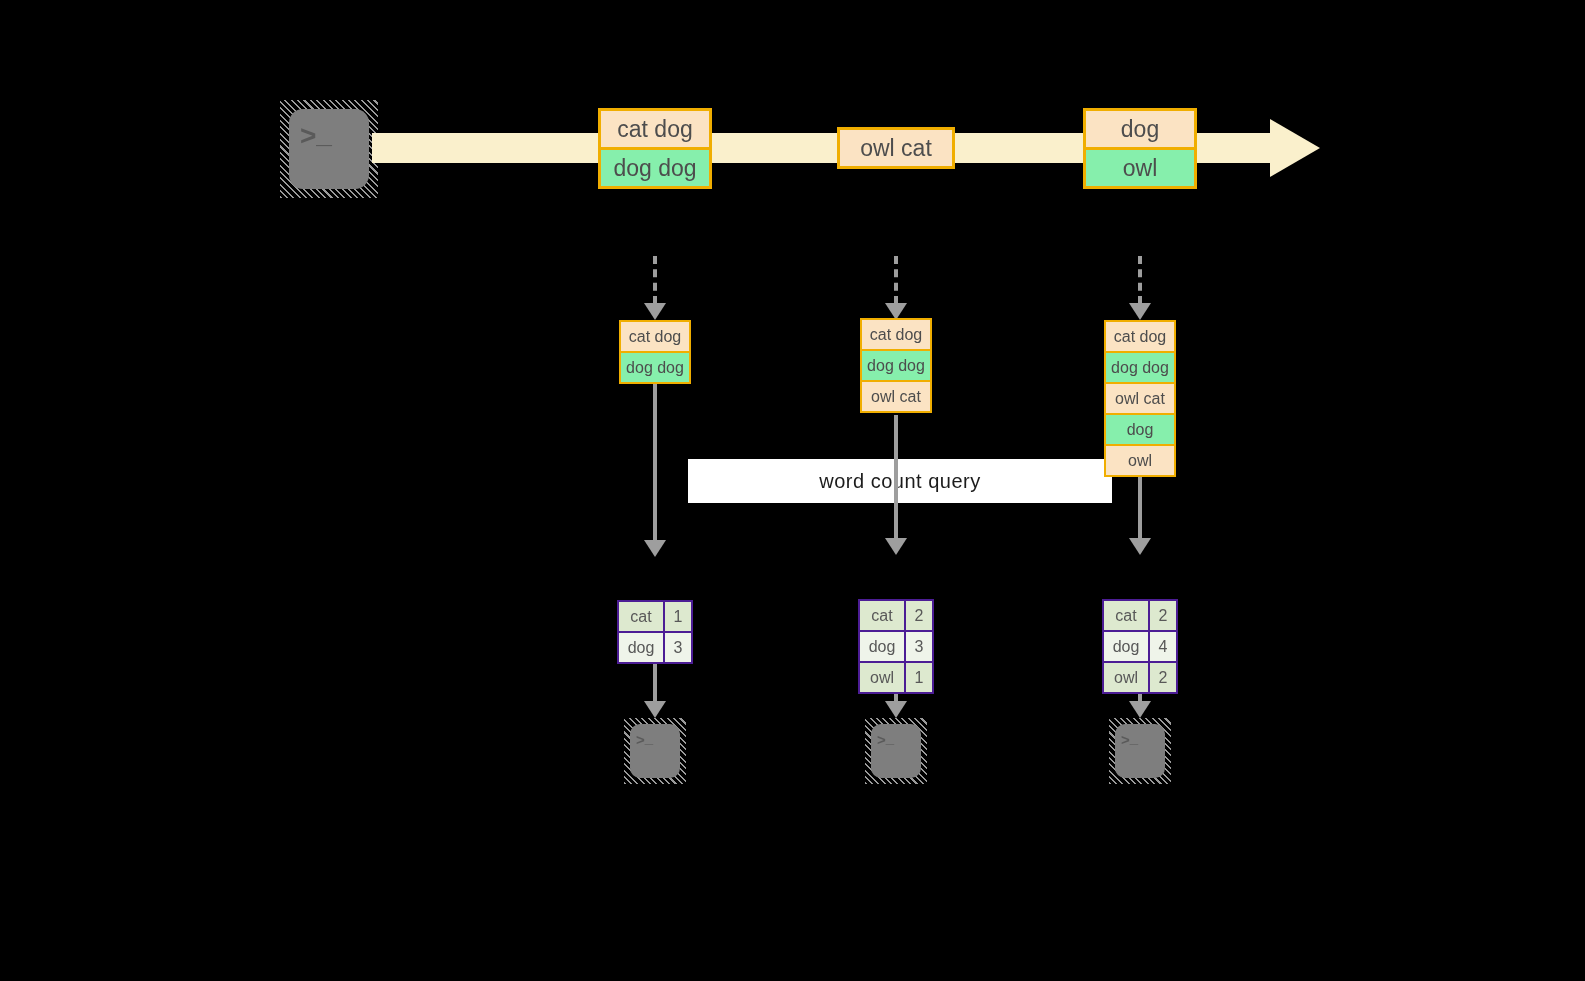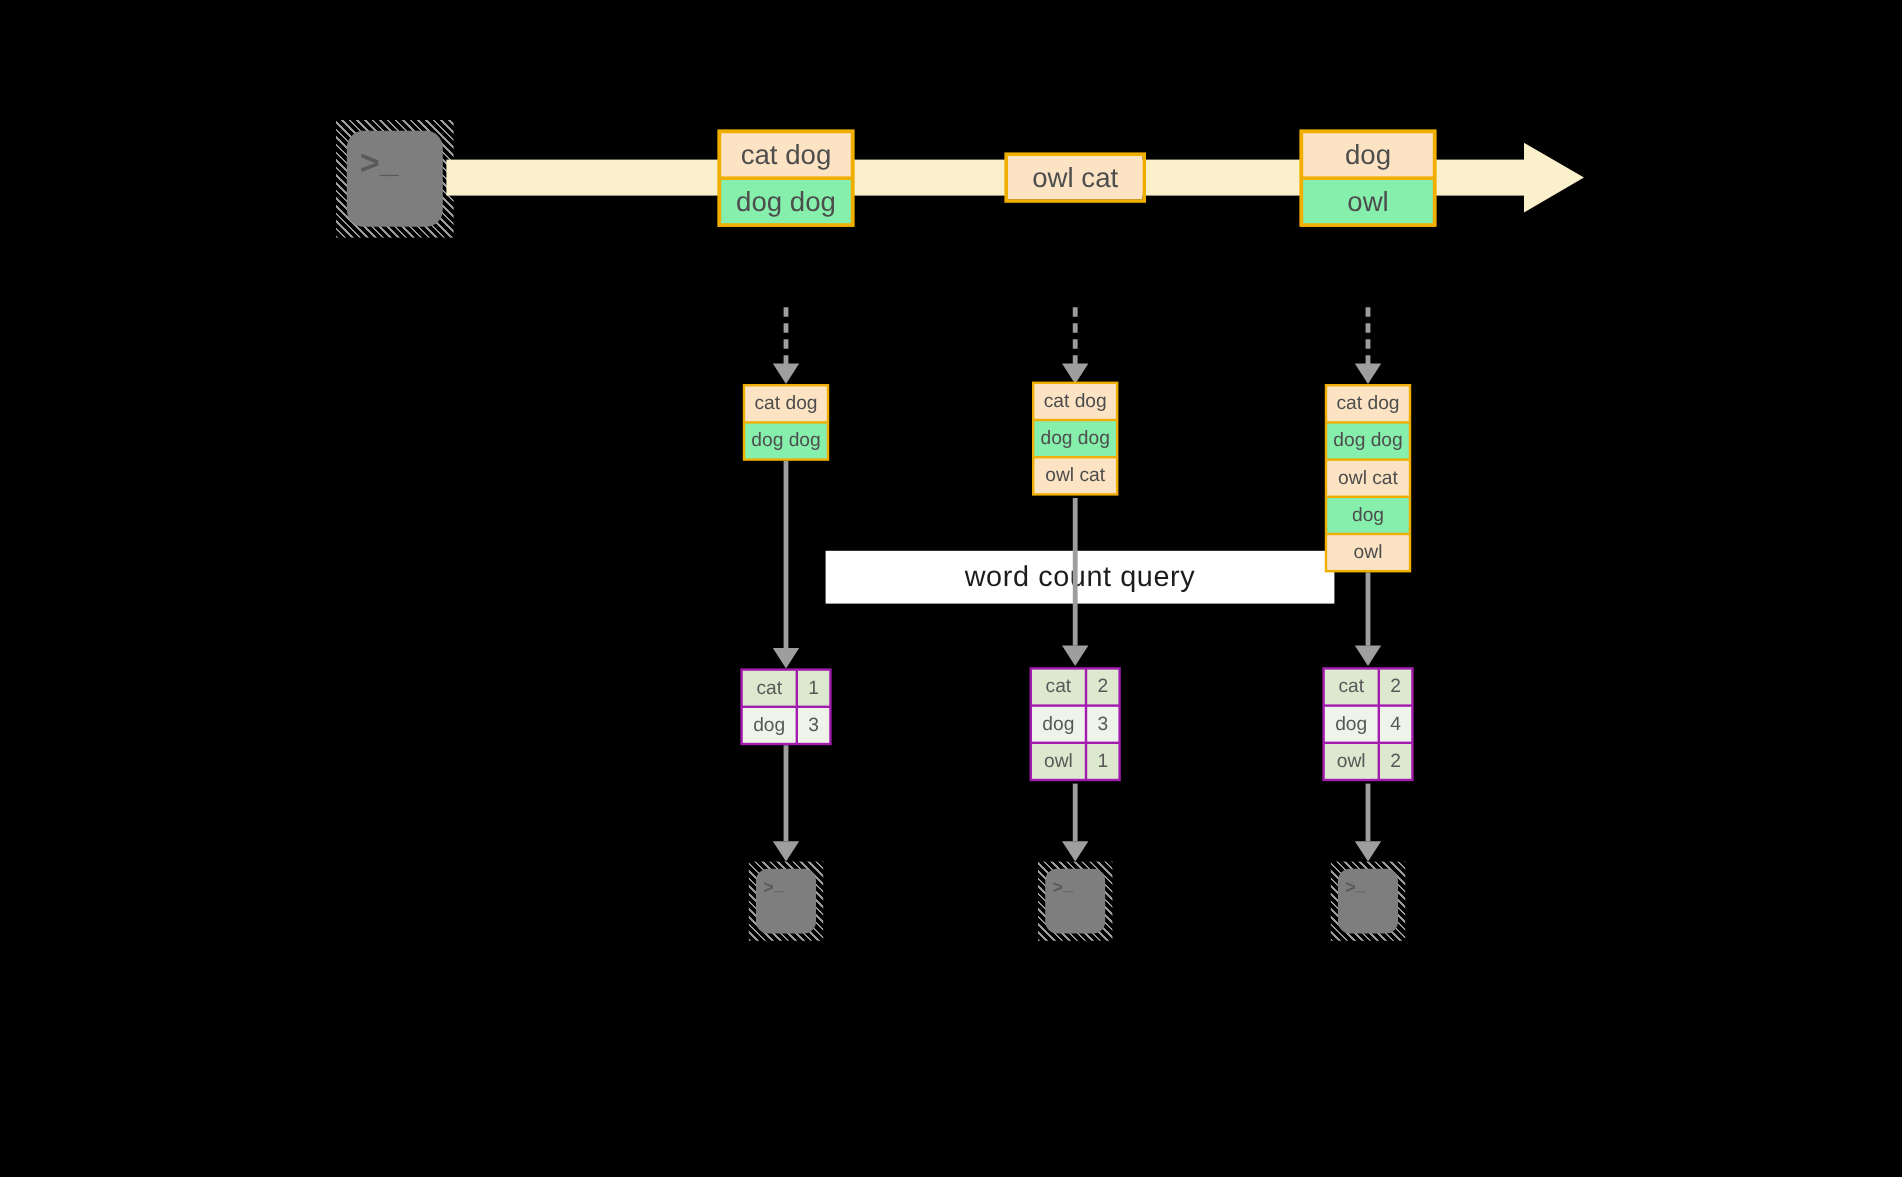--- a/index.html
+++ b/index.html
@@ -20,38 +20,38 @@
   .dark{background:#fbe3c3;}
   .light{background:#86efac;}
 
   
   .stack{position:absolute;box-sizing:border-box;width:72px;background:#f0ae00;padding:2px;
          display:flex;flex-direction:column;gap:2px;z-index:3;}
   .srow{height:29px;display:flex;align-items:center;justify-content:center;
         font-size:16px;color:#4d4d4d;}
 
   
-  .gtable{position:absolute;box-sizing:border-box;background:#a21caf;padding:2px;
-          display:grid;grid-template-columns:44px 26px;gap:2px;z-index:3;}
+  .gtable{position:absolute;box-sizing:border-box;background:#4c1d95;padding:2px;
+          display:grid;grid-template-columns:44px 26px;gap:2px;z-index:3;margin-top:43px;}
   .gcell{height:29px;display:flex;align-items:center;justify-content:center;
          font-size:16px;color:#585858;}
   .gd{background:#dde9cf;}
   .gl{background:#eff4ea;}
 
   
   .shaft{position:absolute;width:4px;background:#9e9e9e;z-index:2;}
   .dash{position:absolute;width:0;border-left:4px dashed #9e9e9e;z-index:2;}
   .head{position:absolute;width:0;height:0;z-index:2;
         border-left:11px solid transparent;border-right:11px solid transparent;
         border-top:17px solid #9e9e9e;}
 
   
   .qlabel{position:absolute;left:688px;top:459px;width:424px;height:44px;background:#ffffff;
           z-index:1;display:flex;align-items:center;justify-content:center;
-          font-size:24px;font-weight:300;color:#1c1c1c;letter-spacing:.5px;}
+          font-size:20px;font-weight:300;color:#1c1c1c;letter-spacing:.5px;}
 
   
   .term{position:absolute;background:repeating-linear-gradient(45deg,#9a9a9a 0 1.5px,#000000 1.5px 4.5px);}
   .term-body{position:absolute;background:#7e7e7e;}
   .glyph{position:absolute;color:#5a5a5a;font-weight:bold;line-height:1;}
   .glyph .chev{display:inline-block;}
   .glyph .uscore{display:inline-block;transform:translateY(-2px);}
 </style>
 </head>
 <body>

